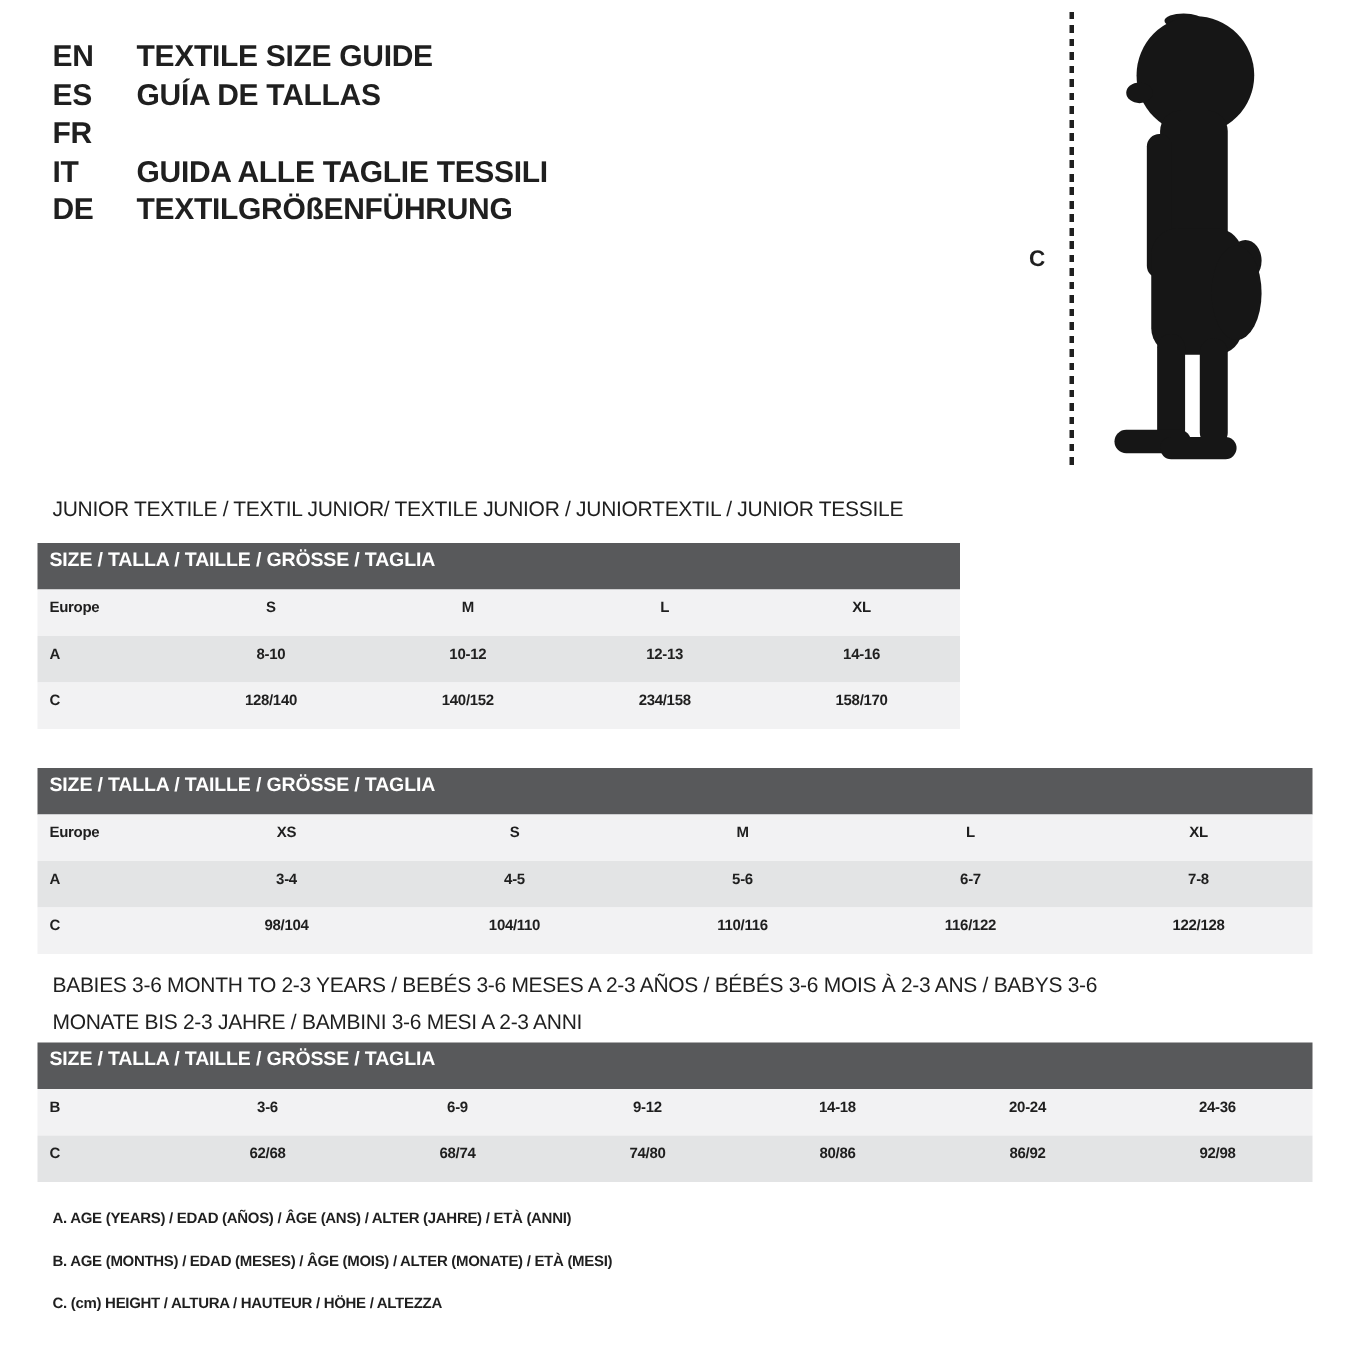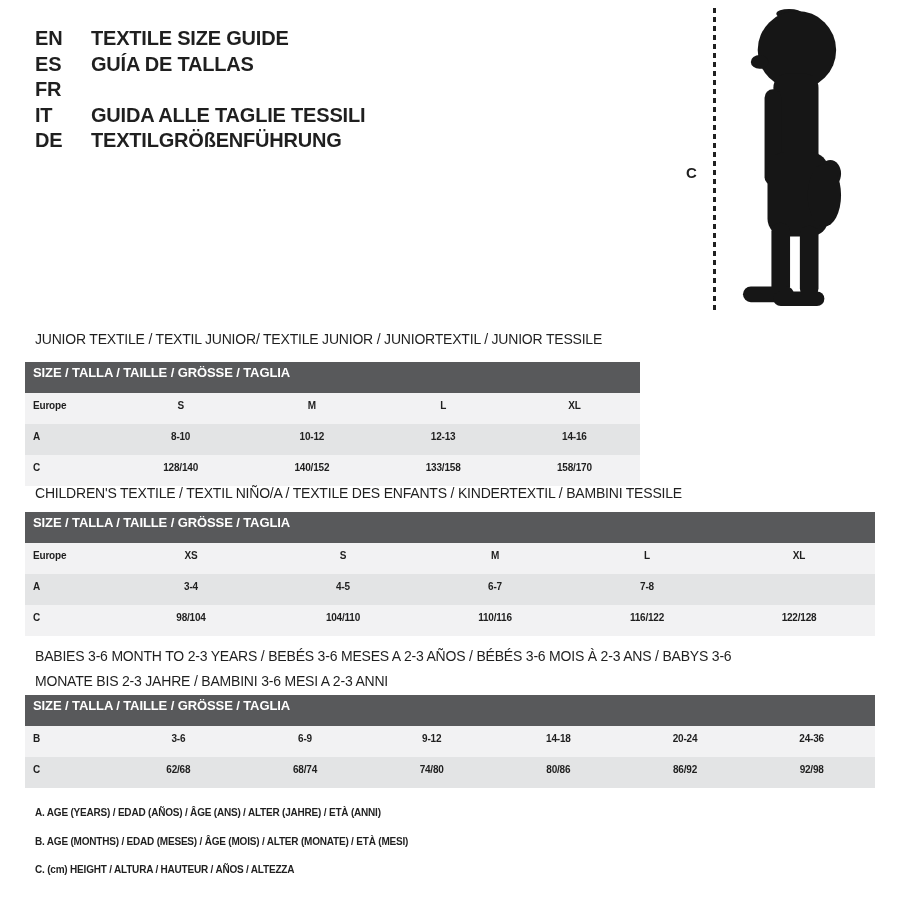--- a/index.html
+++ b/index.html
@@ -104,40 +104,40 @@
       <span class="row-label">A</span>
       <span class="cell">8-10</span>
       <span class="cell">10-12</span>
       <span class="cell">12-13</span>
       <span class="cell">14-16</span>
     </div>
     <div class="tbl-row cols-4 row-light">
       <span class="row-label">C</span>
       <span class="cell">128/140</span>
       <span class="cell">140/152</span>
-      <span class="cell">133/158</span>
+      <span class="cell">234/158</span>
       <span class="cell">158/170</span>
     </div>
   </div>
 
-  <div class="sec-title st2">CHILDREN'S TEXTILE / TEXTIL NIÑO/A / TEXTILE DES ENFANTS / KINDERTEXTIL / BAMBINI TESSILE</div>
   <div class="tbl tbl2">
     <div class="tbl-header">SIZE / TALLA / TAILLE / GRÖSSE / TAGLIA</div>
     <div class="tbl-row cols-5 row-light">
       <span class="row-label">Europe</span>
       <span class="cell">XS</span>
       <span class="cell">S</span>
       <span class="cell">M</span>
       <span class="cell">L</span>
       <span class="cell">XL</span>
     </div>
     <div class="tbl-row cols-5 row-dark">
       <span class="row-label">A</span>
       <span class="cell">3-4</span>
       <span class="cell">4-5</span>
+      <span class="cell">5-6</span>
       <span class="cell">6-7</span>
       <span class="cell">7-8</span>
     </div>
     <div class="tbl-row cols-5 row-light">
       <span class="row-label">C</span>
       <span class="cell">98/104</span>
       <span class="cell">104/110</span>
       <span class="cell">110/116</span>
       <span class="cell">116/122</span>
       <span class="cell">122/128</span>
@@ -163,16 +163,16 @@
       <span class="cell">74/80</span>
       <span class="cell">80/86</span>
       <span class="cell">86/92</span>
       <span class="cell">92/98</span>
     </div>
   </div>
 
   <div class="legend">
     <div>A. AGE (YEARS) / EDAD (AÑOS) / ÂGE (ANS) / ALTER (JAHRE) / ETÀ (ANNI)</div>
     <div>B. AGE (MONTHS) / EDAD (MESES) / ÂGE (MOIS) / ALTER (MONATE) / ETÀ (MESI)</div>
-    <div>C. (cm) HEIGHT / ALTURA / HAUTEUR / AÑOS / ALTEZZA</div>
+    <div>C. (cm) HEIGHT / ALTURA / HAUTEUR / HÖHE / ALTEZZA</div>
   </div>
 
 </div>
 
 </body></html>

